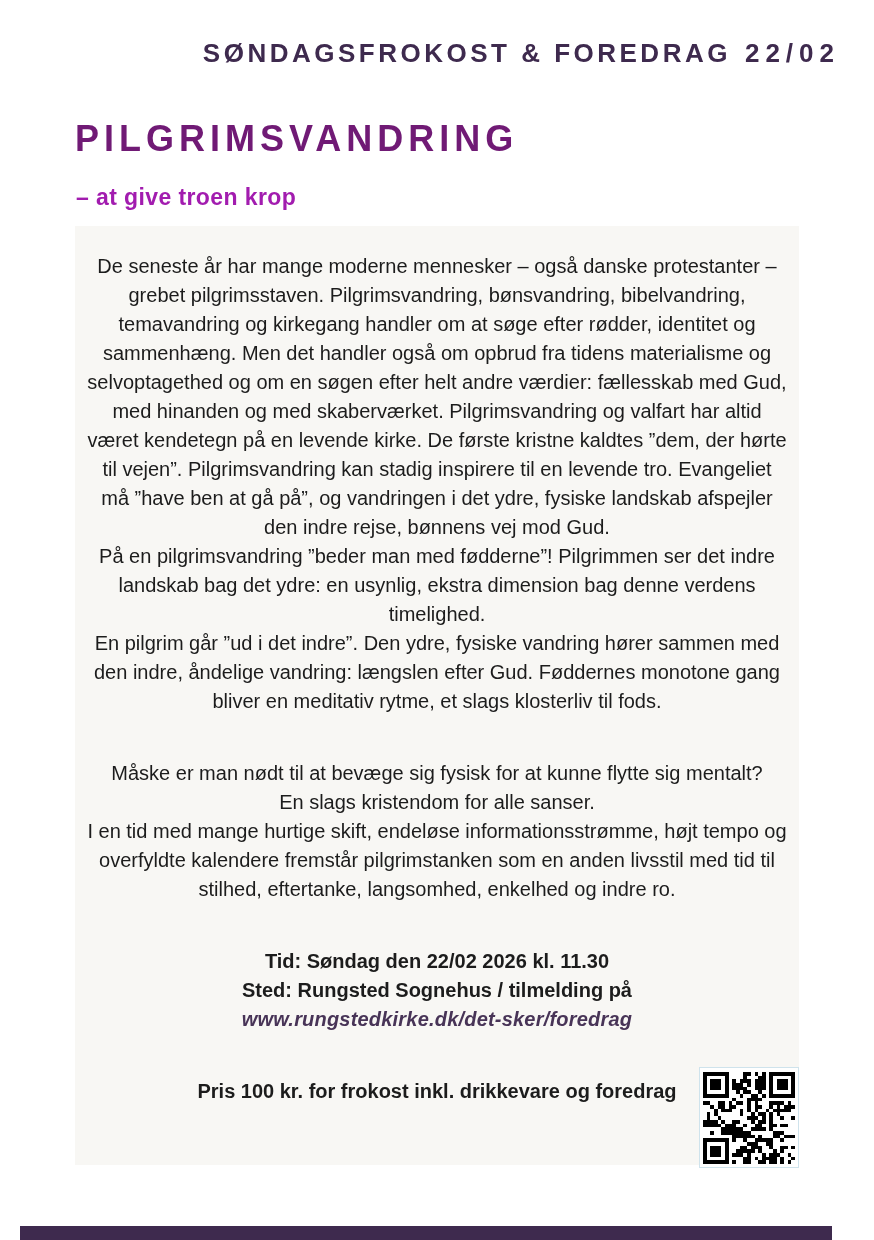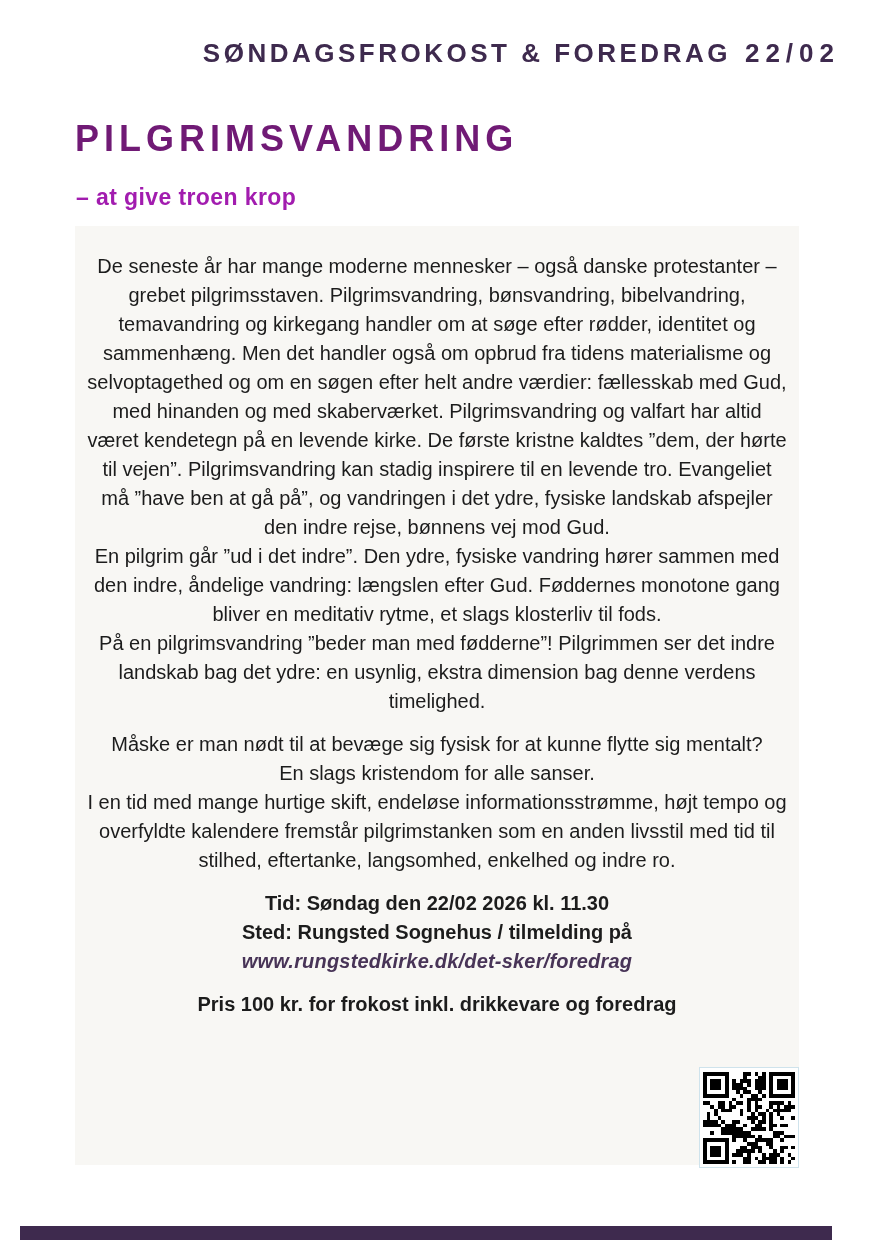--- a/index.html
+++ b/index.html
@@ -30,21 +30,21 @@
   }
 
   
   .panel{
     position:absolute;left:75px;top:226px;width:724px;height:939px;
     background:var(--panel,#f8f7f4);
     box-sizing:border-box;padding:26px 12px 0 12px;
     font-size:20px;line-height:29px;color:#1c1c1c;text-align:center;
   }
   .panel p{margin:0;}
-  .panel p.gap{margin-top:14px;}
+  .panel p.gap{margin-top:43px;}
   .panel p.bold{font-weight:700;}
   .panel a.link{
     display:block;color:var(--link,#483457);font-weight:700;
     text-decoration:none;letter-spacing:0.2px;font-style:italic;
   }
 
   
   .qr{
     position:absolute;left:699px;top:1067px;width:100px;height:101px;
     background:#ffffff;border:1px solid #cfe3ec;box-sizing:border-box;
@@ -65,22 +65,22 @@
 
   <div class="header">
     <span>SØNDAGSFROKOST &amp; FOREDRAG</span><span class="date">22/02</span>
   </div>
 
   <h1 class="title">PILGRIMSVANDRING</h1>
   <h2 class="subtitle">– at give troen krop</h2>
 
   <div class="panel">
     <p>De seneste år har mange moderne mennesker – også danske protestanter – grebet pilgrimsstaven. Pilgrimsvandring, bønsvandring, bibelvandring, temavandring og kirkegang handler om at søge efter rødder, identitet og sammenhæng. Men det handler også om opbrud fra tidens materialisme og selvoptagethed og om en søgen efter helt andre værdier: fællesskab med Gud, med hinanden og med skaberværket. Pilgrimsvandring og valfart har altid været kendetegn på en levende kirke. De første kristne kaldtes ”dem, der hørte til vejen”. Pilgrimsvandring kan stadig inspirere til en levende tro. Evangeliet må ”have ben at gå på”, og vandringen i det ydre, fysiske landskab afspejler den indre rejse, bønnens vej mod Gud.</p>
+    <p>På en pilgrimsvandring ”beder man med fødderne”! Pilgrimmen ser det indre landskab bag det ydre: en usynlig, ekstra dimension bag denne verdens timelighed.</p>
     <p>En pilgrim går ”ud i det indre”. Den ydre, fysiske vandring hører sammen med den indre, åndelige vandring: længslen efter Gud. Føddernes monotone gang bliver en meditativ rytme, et slags klosterliv til fods.</p>
-    <p>På en pilgrimsvandring ”beder man med fødderne”! Pilgrimmen ser det indre landskab bag det ydre: en usynlig, ekstra dimension bag denne verdens timelighed.</p>
     <p class="gap">Måske er man nødt til at bevæge sig fysisk for at kunne flytte sig mentalt?</p>
     <p>En slags kristendom for alle sanser.</p>
     <p>I en tid med mange hurtige skift, endeløse informationsstrømme, højt tempo og overfyldte kalendere fremstår pilgrimstanken som en anden livsstil med tid til stilhed, eftertanke, langsomhed, enkelhed og indre ro.</p>
 
     <p class="gap bold">Tid: Søndag den 22/02 2026 kl. 11.30</p>
     <p class="bold">Sted: Rungsted Sognehus / tilmelding på</p>
     <a class="link" href="#">www.rungstedkirke.dk/det-sker/foredrag</a>
 
     <p class="gap bold">Pris 100 kr. for frokost inkl. drikkevare og foredrag</p>
   </div>

